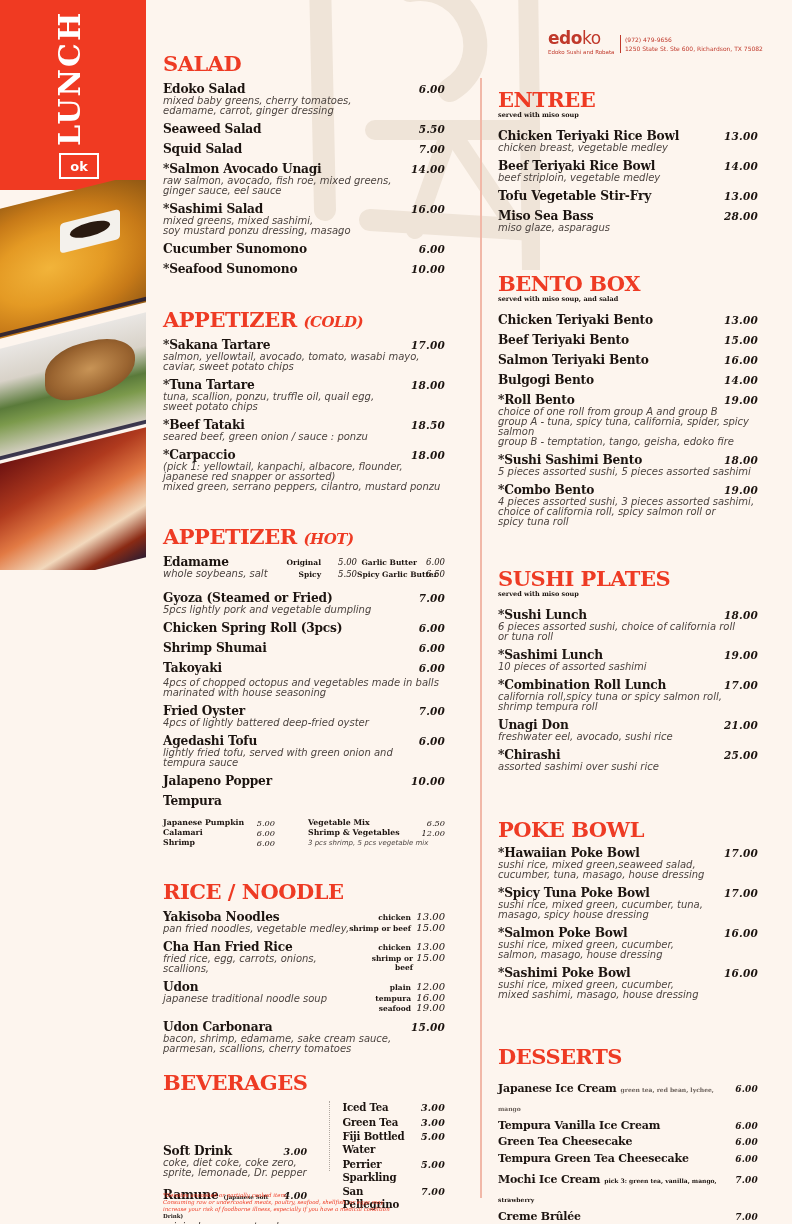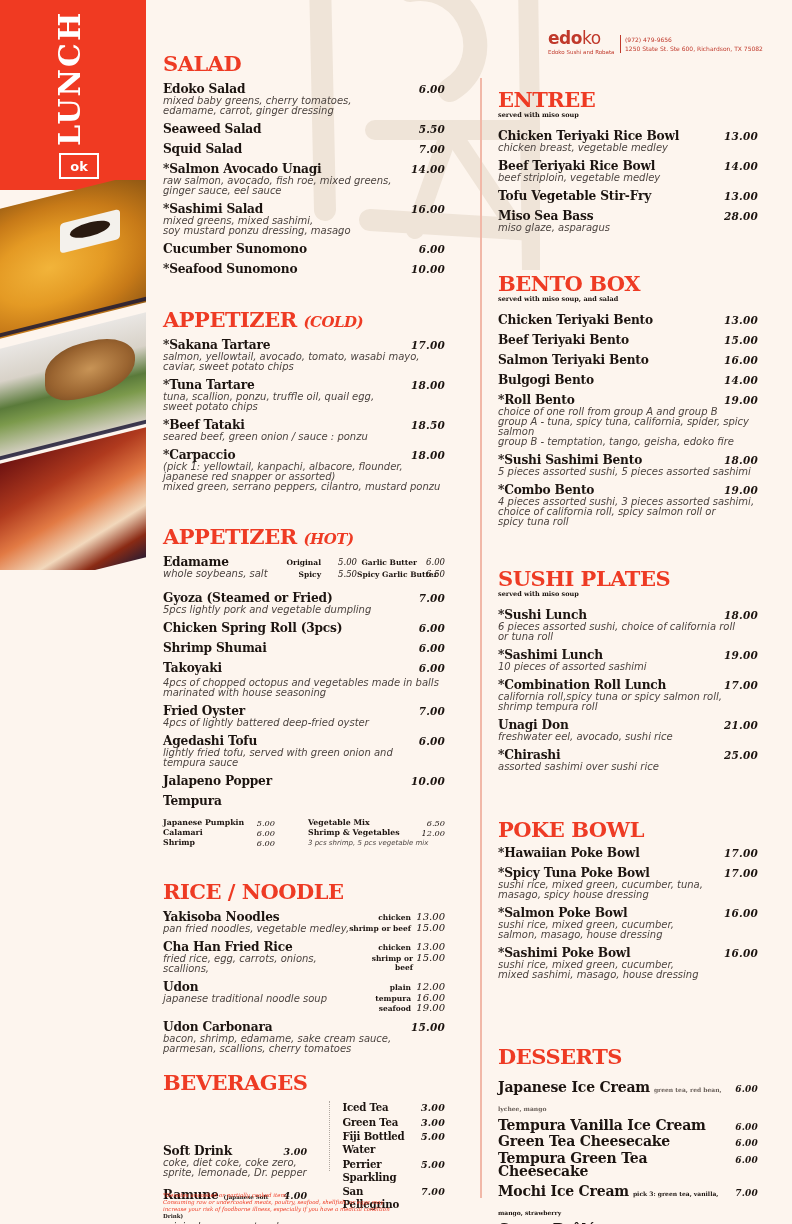--- a/index.html
+++ b/index.html
@@ -121,21 +121,21 @@
   .bev-right .item-row { margin-bottom: 1.5px; }
   .bev-right .item-name { font-size: 10.2px; line-height: 13px; }
   .bev-right .price { font-size: 9.5px; }
   .bev-left .price { font-size: 9.5px; }
   .small-note { font-size: 5.5px; font-weight: bold; }
 
   .disclaimer { position: absolute; left: 163px; top: 1192px; color: #ee3b24; font-style: italic; font-size: 5.5px; line-height: 7px; }
 
   
   .dessert .item-row { margin-bottom: 3.5px; }
-  .dessert .item-name { font-size: 14px; line-height: 13px; }
+  .dessert .item-name { font-size: 11px; line-height: 13px; }
   .dessert .price { font-size: 9px; }
   .dessert-note { font-weight: bold; font-size: 6px; color: #6a605a; margin-left: 4px; }
   .dessert-note.dark { color: #1c1410; }
 </style>
 </head>
 <body>
 
 <div class="page">
 
   <svg class="watermark" viewBox="0 0 240 290">
@@ -625,20 +625,22 @@
   </div>
 
   <div class="section right-col" style="top:818px">
     <div class="sec-title" style="margin-bottom:4px">POKE BOWL</div>
     <div class="items">
       <div class="item">
           <div class="item-row">
             <span class="item-name">*Hawaiian Poke Bowl</span>
             <span class="price">17.00</span>
           </div>
+          <div class="desc">sushi rice, mixed green,seaweed salad,
+cucumber, tuna, masago, house dressing</div>
         </div>
       <div class="item">
           <div class="item-row">
             <span class="item-name">*Spicy Tuna Poke Bowl</span>
             <span class="price">17.00</span>
           </div>
           <div class="desc">sushi rice, mixed green, cucumber, tuna,
 masago, spicy house dressing</div>
         </div>
       <div class="item">

